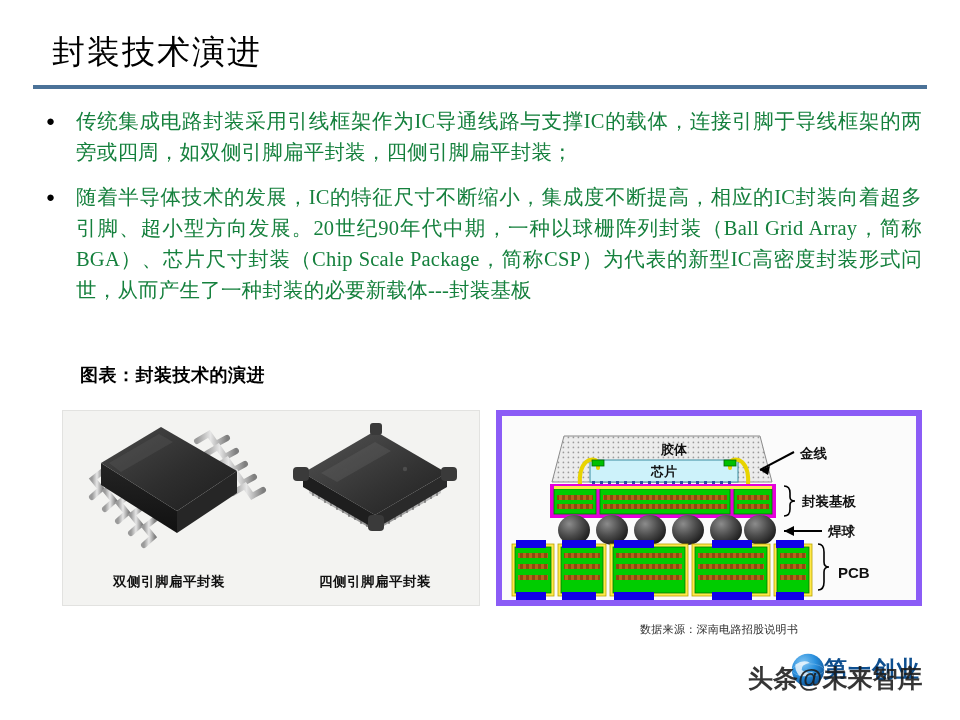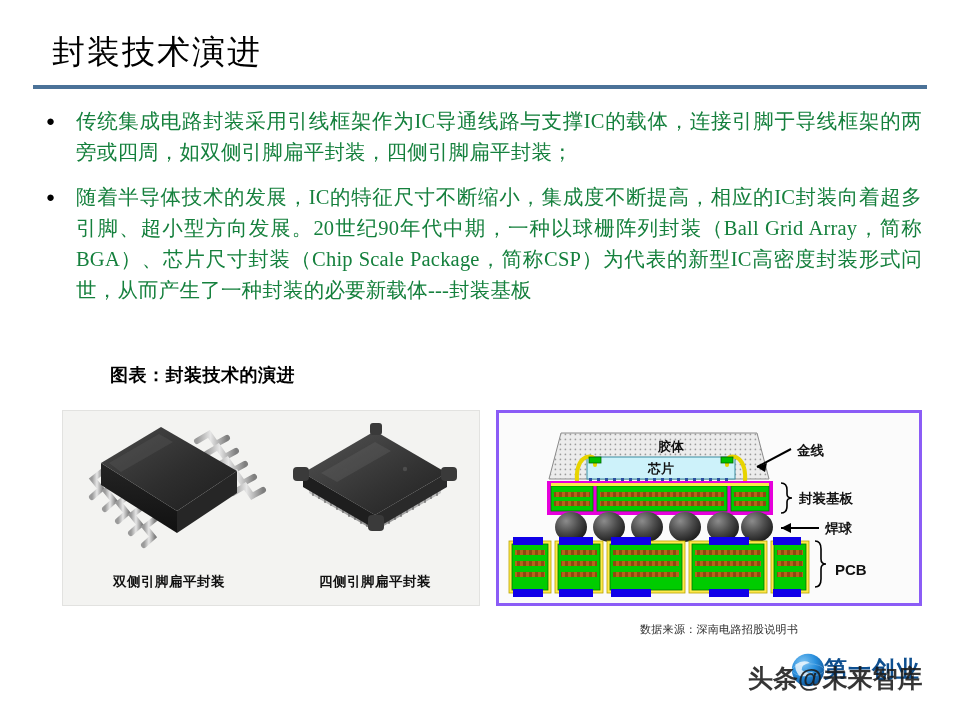--- a/index.html
+++ b/index.html
@@ -71,21 +71,21 @@
     line-height: 31px;
     color: #15803d;
     font-family: "Liberation Serif", "DejaVu Serif", serif;
     text-align: justify;
     letter-spacing: 0.2px;
   }
 
   
   .chart-caption {
     position: absolute;
-    left: 110px;
+    left: 80px;
     top: 363px;
     font-size: 18px;
     font-weight: bold;
     color: #000000;
     font-family: Liberation Serif, serif;
     letter-spacing: 0.5px;
     text-align: right;
   }
 
   
@@ -135,21 +135,21 @@
   }
 
   
   .diagram-panel {
     position: absolute;
     left: 434px;
     top: 0;
     width: 426px;
     height: 196px;
     background: #fbfbfb;
-    border: 3px solid #8b5cf6;
+    border: 6px solid #8b5cf6;
     box-sizing: border-box;
   }
   .diagram-panel svg { display: block; }
 
   .source-note {
     position: absolute;
     left: 640px;
     top: 622px;
     font-size: 11px;
     color: #2b2b2b;

